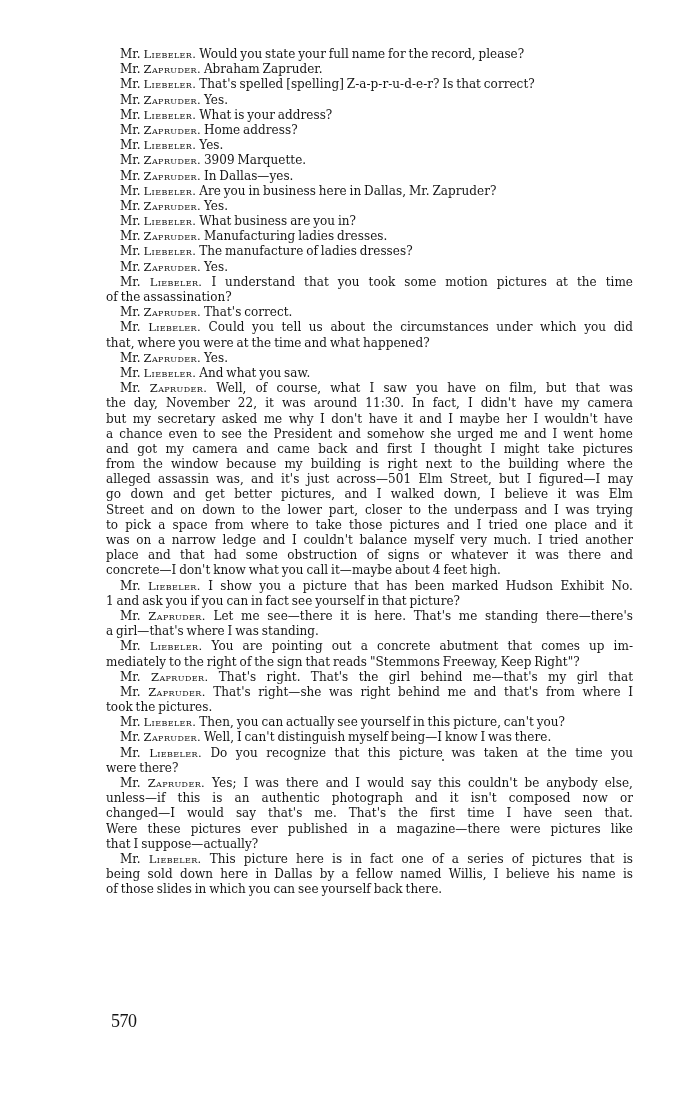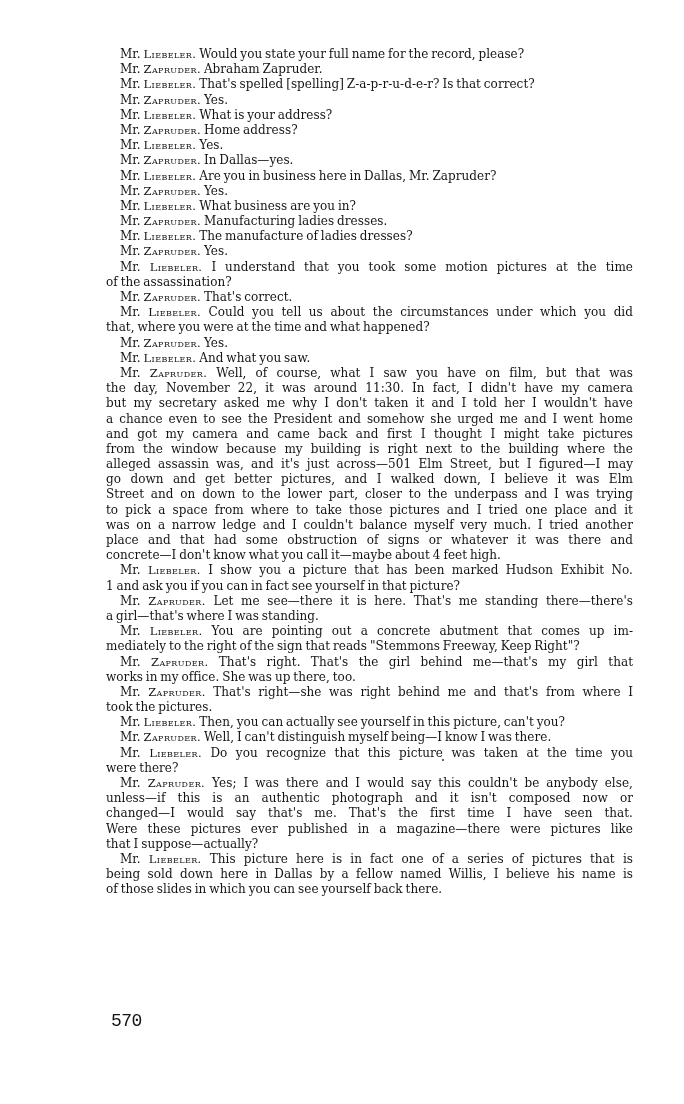--- a/index.html
+++ b/index.html
@@ -50,21 +50,21 @@
       font-variant: small-caps;
       letter-spacing: 0.4px;
       font-size: 11.5px;
     }
     #page-number {
       position: absolute;
       left: 111px;
       top: 1012px;
       font-size: 18px;
       line-height: 18px;
-      font-family: Liberation Mono, monospace;
+      font-family: Liberation Serif, serif;
       color: #141414;
       letter-spacing: -0.5px;
     }
     #scan-speck {
       position: absolute;
       left: 442px;
       top: 759px;
       width: 2px;
       height: 2px;
       border-radius: 50%;
@@ -91,20 +91,23 @@
       <div class="para">
         <div class="line first"><span class="title">Mr.</span> <span class="name">Liebeler.</span> <span>What is your address?</span></div>
       </div>
       <div class="para">
         <div class="line first"><span class="title">Mr.</span> <span class="name">Zapruder.</span> <span>Home address?</span></div>
       </div>
       <div class="para">
         <div class="line first"><span class="title">Mr.</span> <span class="name">Liebeler.</span> <span>Yes.</span></div>
       </div>
       <div class="para">
+        <div class="line first"><span class="title">Mr.</span> <span class="name">Zapruder.</span> <span>3909 Marquette.</span></div>
+      </div>
+      <div class="para">
         <div class="line first"><span class="title">Mr.</span> <span class="name">Zapruder.</span> <span>In Dallas—yes.</span></div>
       </div>
       <div class="para">
         <div class="line first"><span class="title">Mr.</span> <span class="name">Liebeler.</span> <span>Are you in business here in Dallas, Mr. Zapruder?</span></div>
       </div>
       <div class="para">
         <div class="line first"><span class="title">Mr.</span> <span class="name">Zapruder.</span> <span>Yes.</span></div>
       </div>
       <div class="para">
         <div class="line first"><span class="title">Mr.</span> <span class="name">Liebeler.</span> <span>What business are you in?</span></div>
@@ -131,21 +134,21 @@
       </div>
       <div class="para">
         <div class="line first"><span class="title">Mr.</span> <span class="name">Zapruder.</span> <span>Yes.</span></div>
       </div>
       <div class="para">
         <div class="line first"><span class="title">Mr.</span> <span class="name">Liebeler.</span> <span>And what you saw.</span></div>
       </div>
       <div class="para">
         <div class="line first j"><span class="title">Mr.</span> <span class="name">Zapruder.</span> <span>Well, of course, what I saw you have on film, but that was</span></div>
         <div class="line j"><span>the day, November 22, it was around 11:30.  In fact, I didn't have my camera</span></div>
-        <div class="line j"><span>but my secretary asked me why I don't taken it and I told her I wouldn't have</span></div>
+        <div class="line j"><span>but my secretary asked me why I don't have it and I maybe her I wouldn't have</span></div>
         <div class="line j"><span>a chance even to see the President and somehow she urged me and I went home</span></div>
         <div class="line j"><span>and got my camera and came back and first I thought I might take pictures</span></div>
         <div class="line j"><span>from the window because my building is right next to the building where the</span></div>
         <div class="line j"><span>alleged assassin was, and it's just across—501 Elm Street, but I figured—I may</span></div>
         <div class="line j"><span>go down and get better pictures, and I walked down, I believe it was Elm</span></div>
         <div class="line j"><span>Street and on down to the lower part, closer to the underpass and I was trying</span></div>
         <div class="line j"><span>to pick a space from where to take those pictures and I tried one place and it</span></div>
         <div class="line j"><span>was on a narrow ledge and I couldn't balance myself very much.  I tried another</span></div>
         <div class="line j"><span>place and that had some obstruction of signs or whatever it was there and</span></div>
         <div class="line"><span>concrete—I don't know what you call it—maybe about 4 feet high.</span></div>
@@ -157,21 +160,20 @@
       <div class="para">
         <div class="line first j"><span class="title">Mr.</span> <span class="name">Zapruder.</span> <span>Let me see—there it is here.  That's me standing there—there's</span></div>
         <div class="line"><span>a girl—that's where I was standing.</span></div>
       </div>
       <div class="para">
         <div class="line first j"><span class="title">Mr.</span> <span class="name">Liebeler.</span> <span>You are pointing out a concrete abutment that comes up im-</span></div>
         <div class="line"><span>mediately to the right of the sign that reads "Stemmons Freeway, Keep Right"?</span></div>
       </div>
       <div class="para">
         <div class="line first j"><span class="title">Mr.</span> <span class="name">Zapruder.</span> <span>That's right.  That's the girl behind me—that's my girl that</span></div>
-        <div class="line"><span>works in my office.  She was up there, too.</span></div>
       </div>
       <div class="para">
         <div class="line first j"><span class="title">Mr.</span> <span class="name">Zapruder.</span> <span>That's right—she was right behind me and that's from where I</span></div>
         <div class="line"><span>took the pictures.</span></div>
       </div>
       <div class="para">
         <div class="line first"><span class="title">Mr.</span> <span class="name">Liebeler.</span> <span>Then, you can actually see yourself in this picture, can't you?</span></div>
       </div>
       <div class="para">
         <div class="line first"><span class="title">Mr.</span> <span class="name">Zapruder.</span> <span>Well, I can't distinguish myself being—I know I was there.</span></div>

